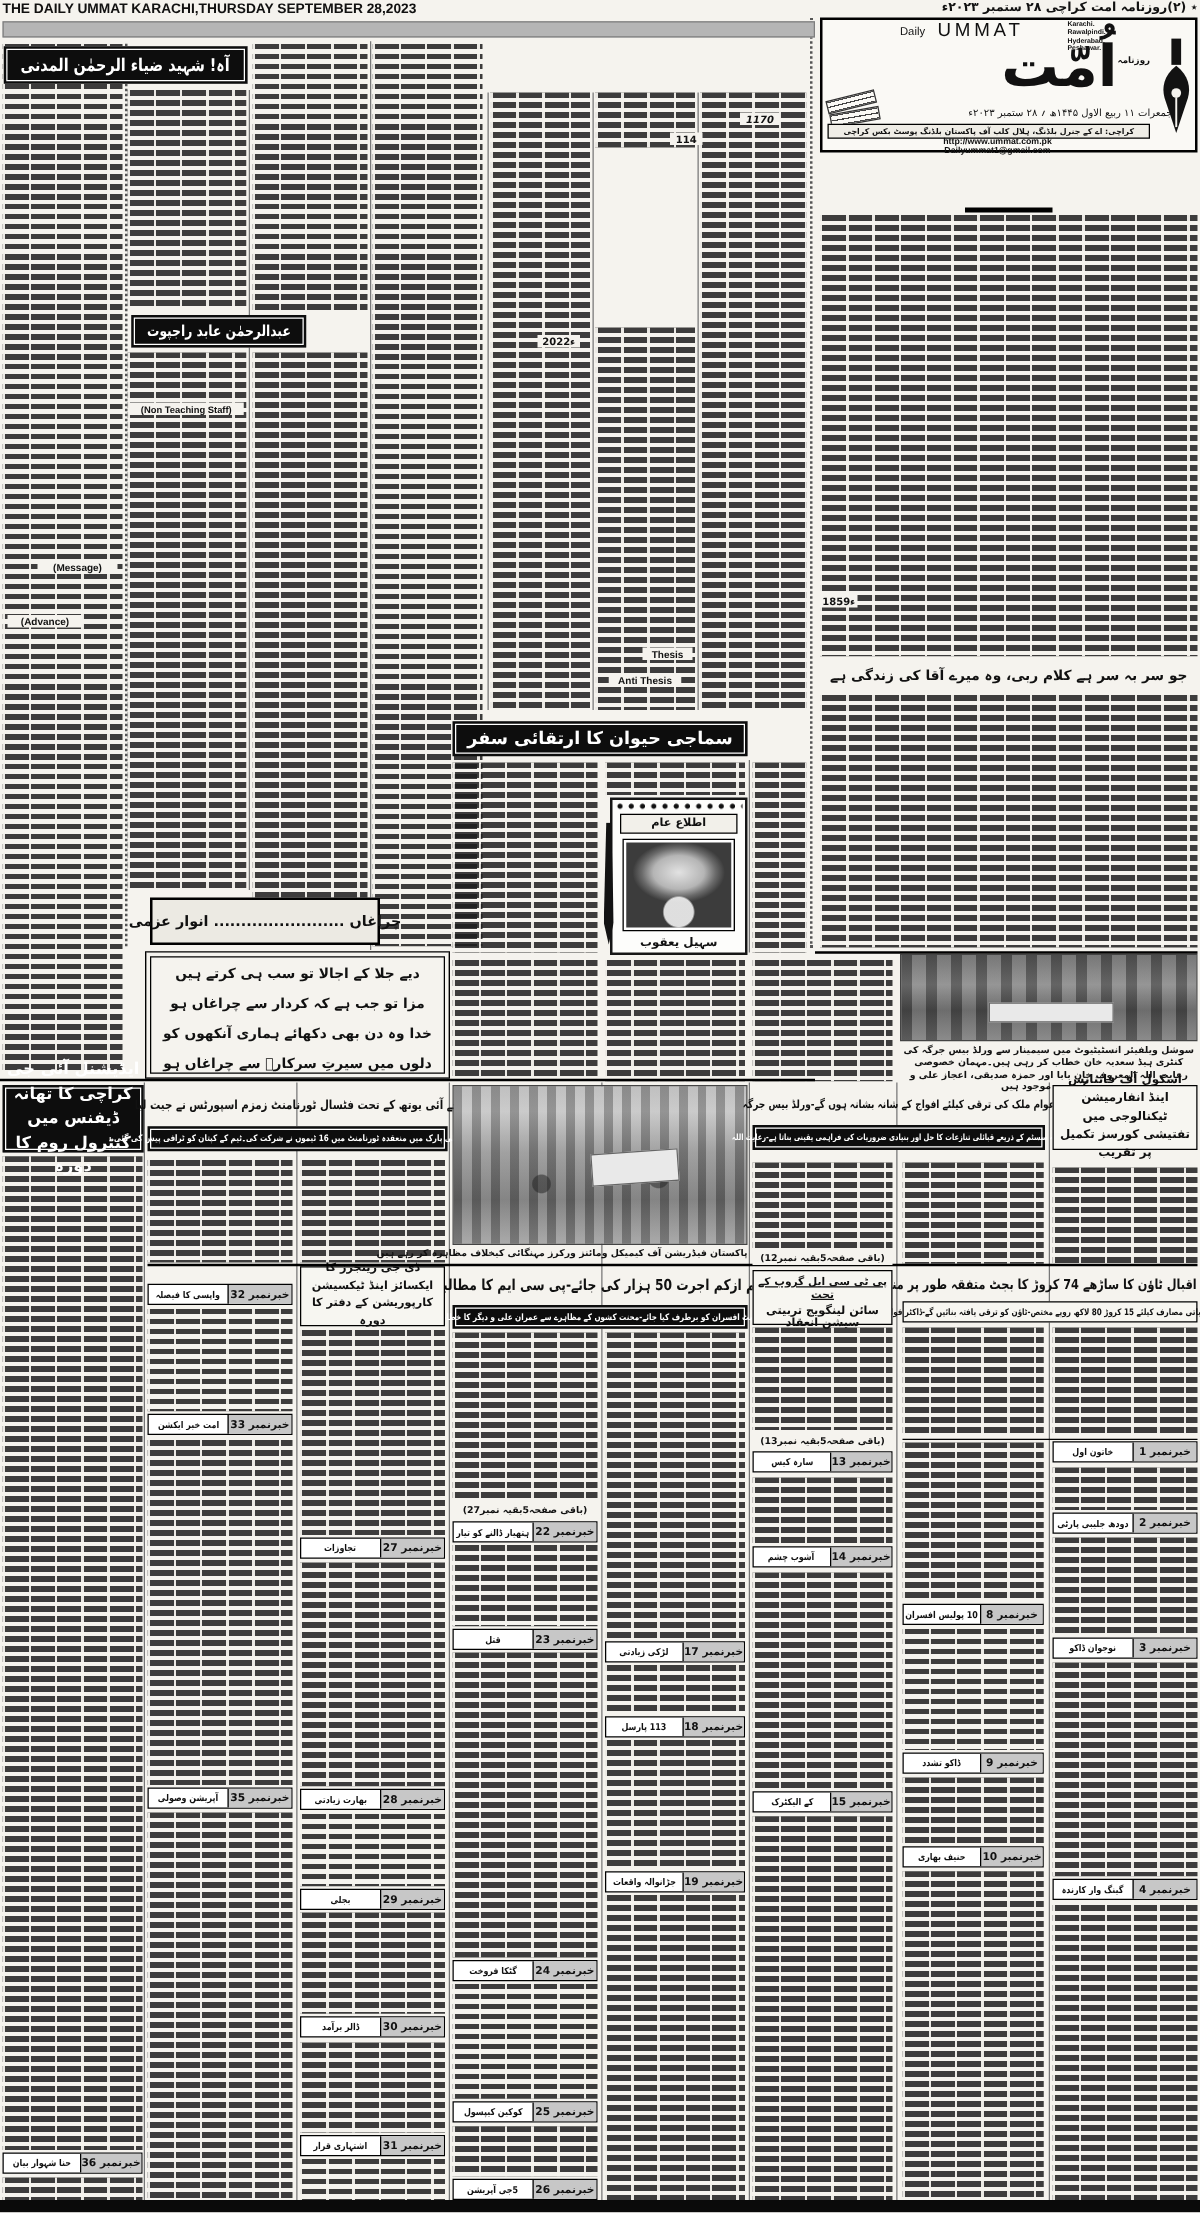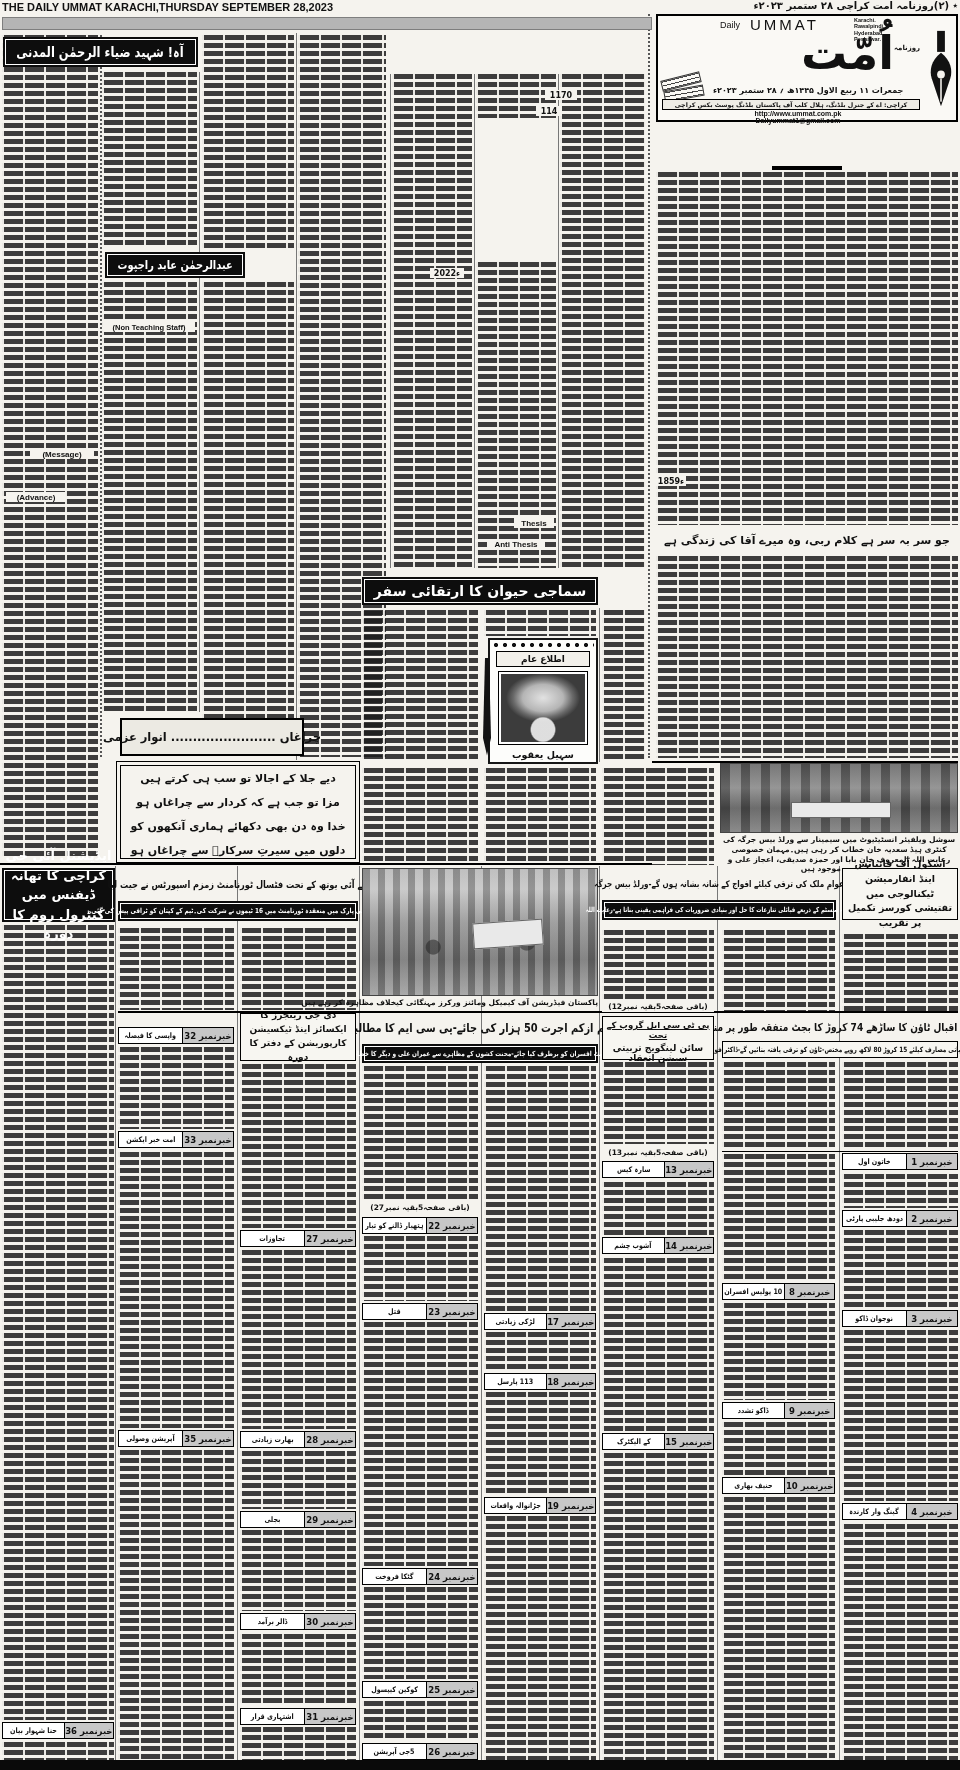--- a/index.html
+++ b/index.html
@@ -72,21 +72,21 @@
     <div class="abs lat" style="left:62px;top:4px;font-size:9px;">Daily</div>
     <div class="abs lat" style="left:92px;top:0;font-size:15px;font-weight:normal;letter-spacing:3px;">UMMAT</div>
     <div class="abs lat" style="left:196px;top:1px;font-size:5.5px;font-weight:bold;line-height:1.15;">
       <div>Karachi.</div>
       <div>Rawalpindi.</div>
       <div>Hyderabad.</div>
       <div>Peshawar.</div>
     </div>
     <div class="abs rtl" style="left:236px;top:28px;font-size:7px;font-weight:bold;">روزنامہ</div>
     <div class="abs rtl" style="left:30px;top:14px;width:206px;text-align:right;font-size:46px;font-weight:bold;line-height:1;">اُمّت</div>
-    <div class="abs rtl nw" style="left:55px;top:70px;width:244px;text-align:left;font-size:8px;font-weight:bold;">جمعرات ۱۱ ربیع الاول ۱۴۴۵ھ ؍ ۲۸ ستمبر ۲۰۲۳ء</div>
+    <div class="abs rtl nw" style="left:36px;top:70px;width:244px;text-align:right;font-size:8px;font-weight:normal;">جمعرات ۱۱ ربیع الاول ۱۴۴۵ھ ؍ ۲۸ ستمبر ۲۰۲۳ء</div>
     <div class="abs stamp" style="left:3px;top:60px;width:40px;height:11px;transform:rotate(-14deg);"></div>
     <div class="abs stamp" style="left:6px;top:72px;width:40px;height:11px;transform:rotate(-10deg);"></div>
     <div class="abs rtl nw" style="left:4px;top:83px;width:258px;border:1px solid #000;font-size:6.3px;font-weight:bold;text-align:center;padding:1px 0;background:#efede6;">کراچی: اے کے جنرل بلڈنگ، ہلال کلب آف پاکستان بلڈنگ پوسٹ بکس کراچی</div>
     <div class="abs lat" style="left:40px;top:94px;width:200px;text-align:center;font-size:7px;font-weight:bold;">http://www.ummat.com.pk</div>
     <div class="abs lat" style="left:40px;top:101px;width:200px;text-align:center;font-size:7px;font-weight:bold;">Dailyummat1@gmail.com</div>
     <svg class="abs" viewBox="0 0 36 100" style="right:1px;top:5px;width:28px;height:96px;">
       <rect x="13" y="1" width="10" height="27" fill="#121212"></rect>
       <path d="M18 29 C31 39 33 52 30 62 L18 98 L6 62 C3 52 5 39 18 29 Z" fill="#121212"></path>
       <circle cx="18" cy="57" r="5" fill="#f5f3ee"></circle>
       <rect x="17" y="62" width="2" height="30" fill="#f5f3ee"></rect>
@@ -181,21 +181,21 @@
   <div class="abs snip rtl" style="left:602px;top:1001px;width:112px;height:11px;font-size:7.5px;">(باقی صفحہ5بقیہ نمبر12)</div>
   <div class="abs snip rtl" style="left:602px;top:1146px;width:112px;height:12px;font-size:7.5px;">(باقی صفحہ5بقیہ نمبر13)</div>
   <div class="abs snip rtl" style="left:362px;top:1201px;width:116px;height:12px;font-size:7.5px;">(باقی صفحہ5بقیہ نمبر27)</div>
 
   <div class="abs snip lat" style="left:30px;top:449px;width:64px;height:10px;">(Message)</div>
   <div class="abs snip lat" style="left:6px;top:492px;width:60px;height:10px;">(Advance)</div>
   <div class="abs snip lat" style="left:103px;top:322px;width:92px;height:10px;font-size:7.5px;">(Non Teaching Staff)</div>
   <div class="abs snip lat" style="left:514px;top:518px;width:40px;height:10px;">Thesis</div>
   <div class="abs snip lat" style="left:487px;top:539px;width:58px;height:10px;">Anti Thesis</div>
   <div class="abs snip" style="left:430px;top:268px;width:34px;height:10px;">2022ء</div>
-  <div class="abs snip" style="left:545px;top:90px;width:32px;height:10px;">1170</div>
+  <div class="abs snip" style="left:592px;top:90px;width:32px;height:10px;font-style:italic;">1170</div>
   <div class="abs snip" style="left:536px;top:106px;width:26px;height:10px;">114</div>
   <div class="abs snip" style="left:656px;top:476px;width:30px;height:10px;">1859ء</div>
 
   <div class="abs L2" style="left:0;top:1760px;width:960px;height:10px;background:#0a0a0a;"></div>
 <div class="abs sim" style="left: 2px; top: 35px; width: 96px; height: 824px;"></div>
     <div class="abs sim" style="left: 102px; top: 72px; width: 95px; height: 176px;"></div>
     <div class="abs sim" style="left: 102px; top: 282px; width: 95px; height: 430px;"></div>
     <div class="abs sim" style="left: 202px; top: 35px; width: 92px; height: 213px;"></div>
     <div class="abs sim" style="left: 202px; top: 282px; width: 92px; height: 474px;"></div>
     <div class="abs sim" style="left: 298px; top: 35px; width: 88px; height: 722px;"></div>

